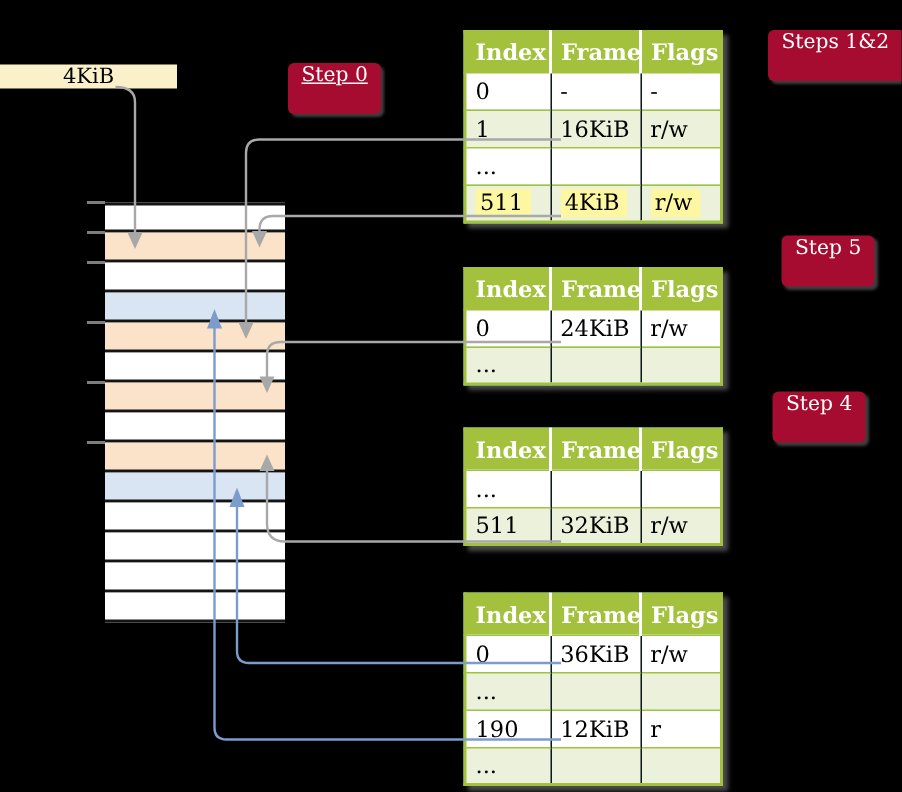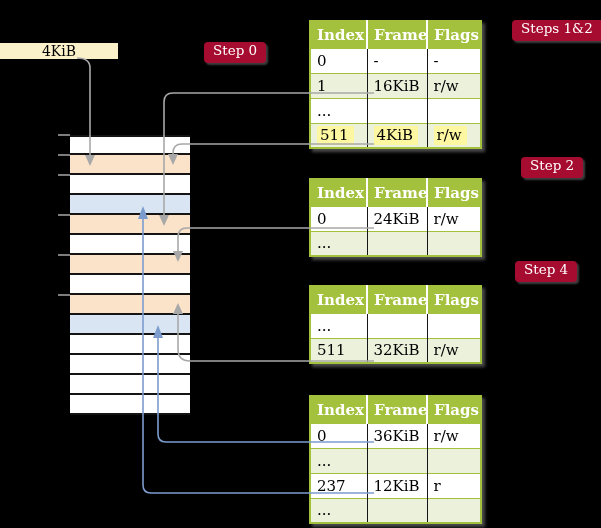--- a/index.html
+++ b/index.html
@@ -14,26 +14,26 @@
   .box4kib {
     position: absolute; left: 0; top: 43px;
     width: 118px; height: 16px;
     background: #FAF0CA; color: #000;
     font-size: 14px; line-height: 16px; text-align: center;
   }
   
   .badge {
     position: absolute;
     background: #A60C30; color: #fff;
-    font-size: 13.5px; line-height: 17px; height: 21px;
+    font-size: 13.5px; line-height: 17px; height: 34px;
     padding: 0 9px; border-radius: 4px;
     box-shadow: 2px 2px 2px rgba(140,140,140,0.45);
     white-space: nowrap;
   }
-  #badge-step0  { left: 204px; top: 42px; }
+  #badge-step0  { left: 192px; top: 42px; text-decoration: underline; }
   #badge-steps12{ left: 512px; top: 20px; border-top-right-radius: 0; border-bottom-right-radius: 0; }
   #badge-step3  { left: 521px; top: 157px; }
   #badge-step4  { left: 515px; top: 261px; text-align: center; }
 
   
   .stack {
     position: absolute; left: 70px; top: 135px;
     width: 120px;
   }
   .stack-row {
@@ -88,21 +88,21 @@
     pointer-events: none;
   }
 </style>
 </head>
 <body>
 
 <div class="box4kib">4KiB</div>
 
 <div class="badge" id="badge-step0">Step 0</div>
 <div class="badge" id="badge-steps12">Steps 1&amp;2</div>
-<div class="badge" id="badge-step3">Step 2</div>
+<div class="badge" id="badge-step3">Step 5</div>
 <div class="badge" id="badge-step4">Step 4</div>
 
 <div class="stack">
     <div class="stack-row row-white"></div>
     <div class="stack-row row-pt"></div>
     <div class="stack-row row-white"></div>
     <div class="stack-row row-data"></div>
     <div class="stack-row row-pt"></div>
     <div class="stack-row row-white"></div>
     <div class="stack-row row-pt"></div>
@@ -216,21 +216,21 @@
     <td>0</td>
     <td>36KiB</td>
     <td>r/w</td>
   </tr>
   <tr class="shaded">
     <td>...</td>
     <td></td>
     <td></td>
   </tr>
   <tr class="plain">
-    <td>237</td>
+    <td>190</td>
     <td>12KiB</td>
     <td>r</td>
   </tr>
   <tr class="shaded">
     <td>...</td>
     <td></td>
     <td></td>
   </tr>
 </tbody>
   </table>

